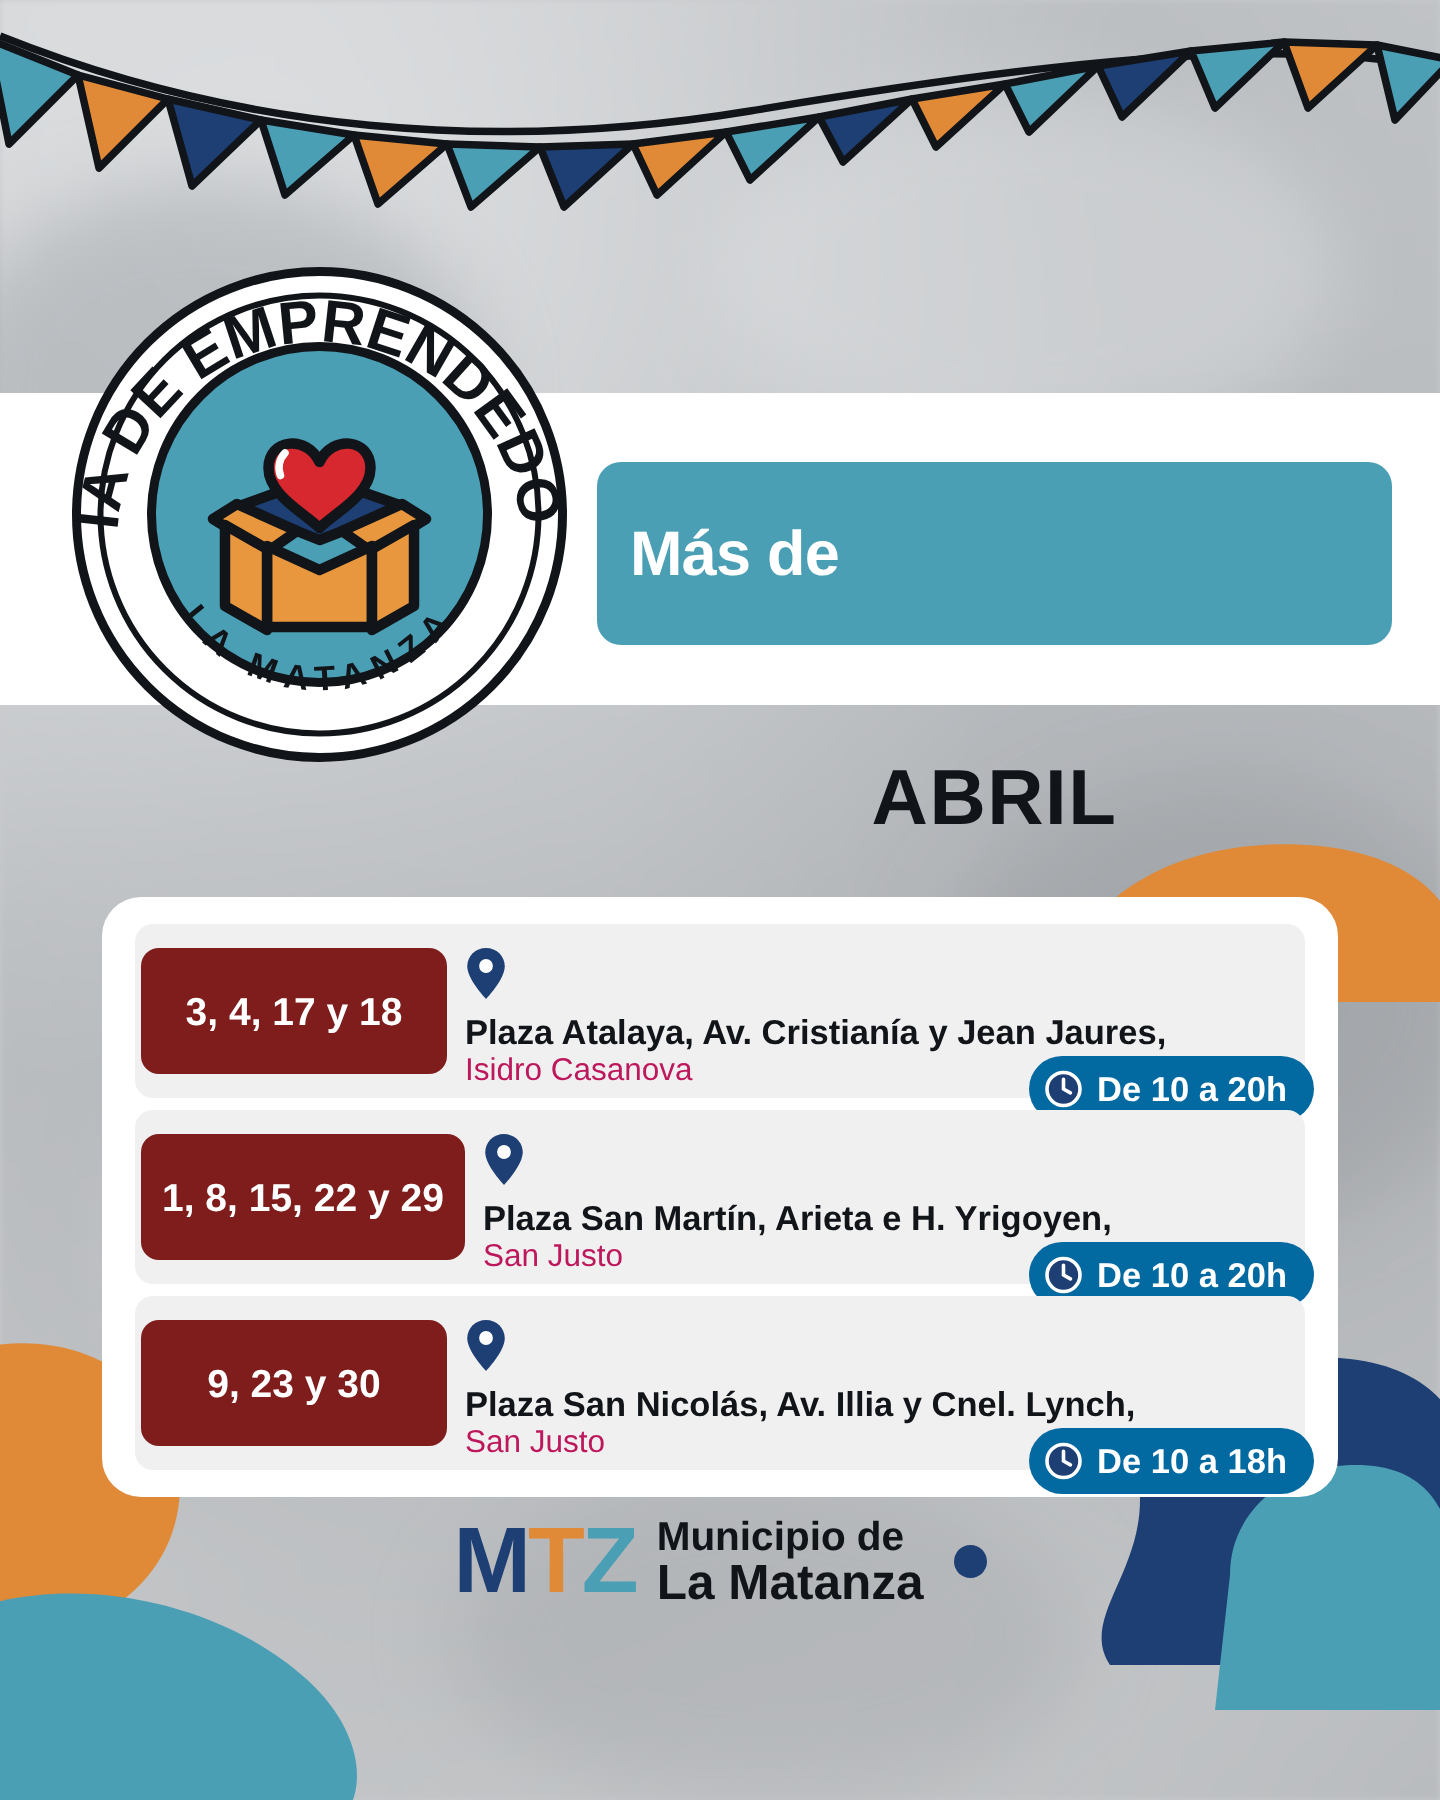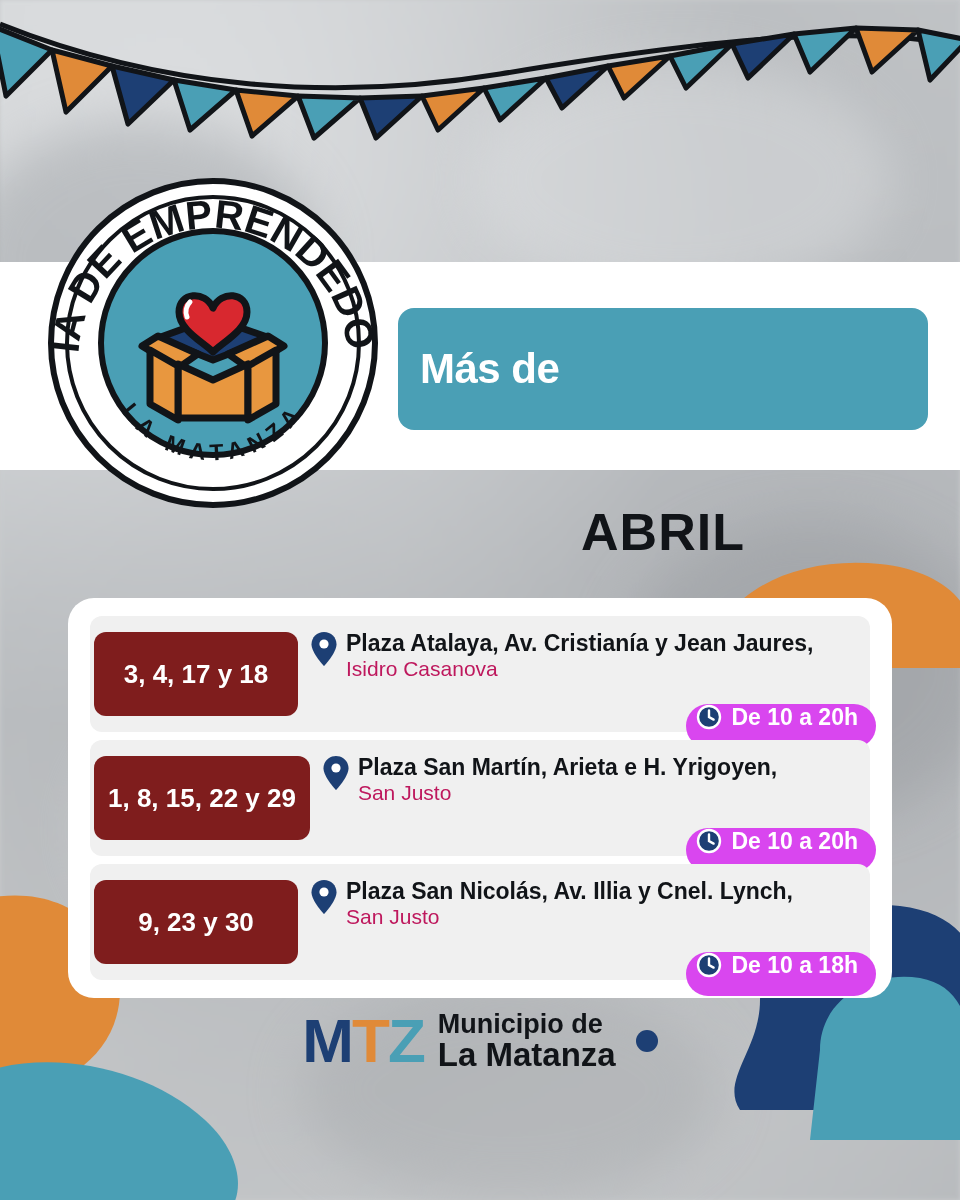--- a/index.html
+++ b/index.html
@@ -156,20 +156,21 @@
   .rowbody {
     flex: 1 1 auto;
     position: relative;
     padding: 14px 10px 0 12px;
   }
 
   .place-line {
     display: flex;
     align-items: flex-start;
     gap: 8px;
+    flex-direction: column;
   }
 
   .pin { flex: 0 0 auto; margin-top: 1px; }
 
   .place-text { line-height: 1.18; }
   .place-title {
     font-size: 23px;
     font-weight: bold;
     color: #111418;
     white-space: nowrap;
@@ -177,25 +178,25 @@
   .place-sub {
     font-size: 21px;
     color: #be185d;
     font-weight: normal;
   }
 
   .time-pill {
     position: absolute;
     right: -6px;
     bottom: -16px;
-    background: #d946ef;
+    background: #0369a1;
     border-radius: 22px;
     height: 44px;
     display: flex;
-    align-items: flex-start;
+    align-items: center;
     gap: 9px;
     padding: 0 18px 0 10px;
     color: #ffffff;
     font-size: 23px;
     font-weight: bold;
     white-space: nowrap;
   }
 
   
   .footer {

